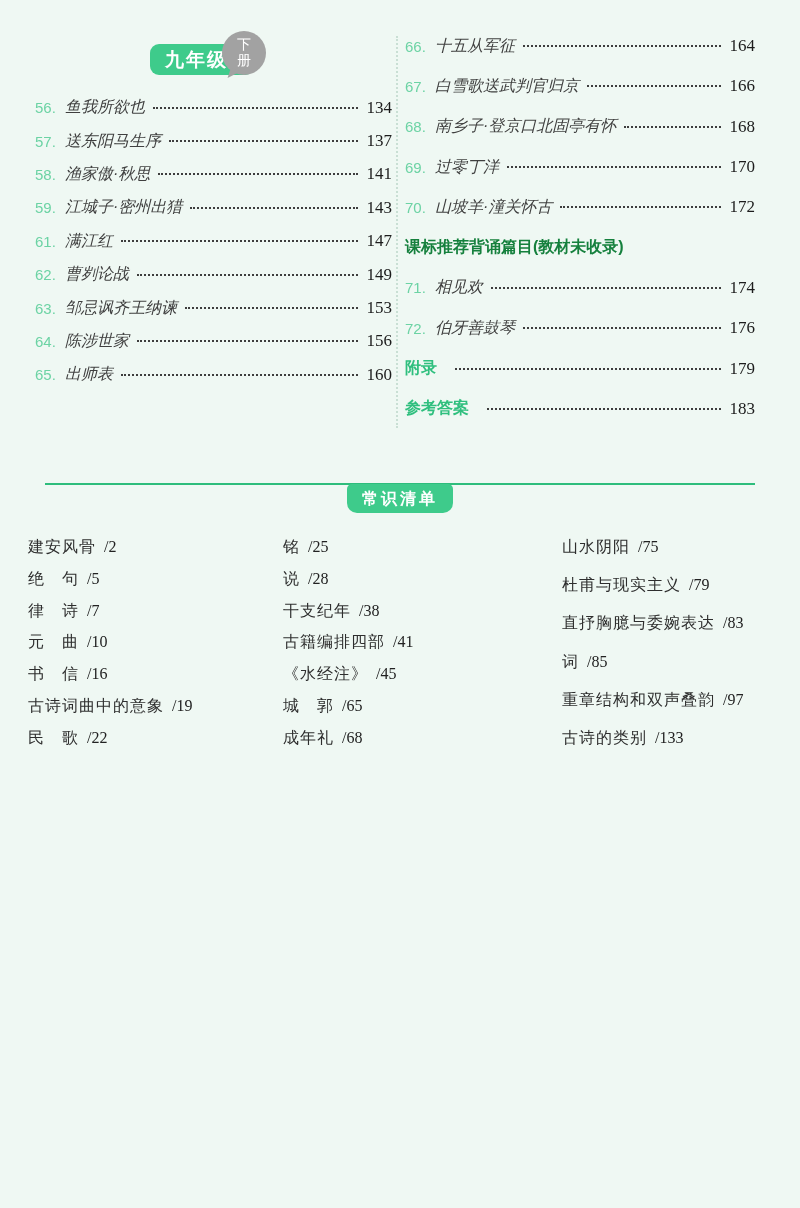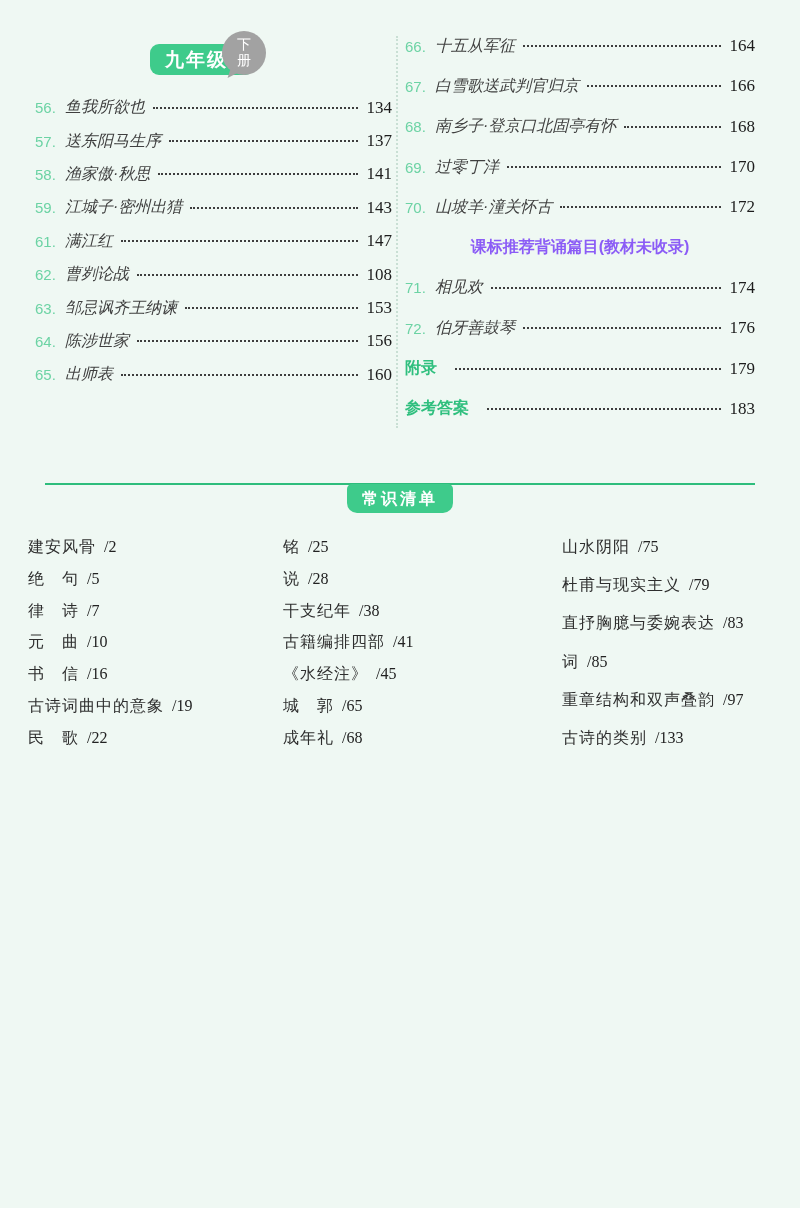--- a/index.html
+++ b/index.html
@@ -56,21 +56,21 @@
   .toc-left  { position: absolute; left: 35px;  top: 91px; width: 357px; }
   .toc-right { position: absolute; left: 405px; top: 26px; width: 350px; }
   .toc-divider {
     position: absolute;
     left: 396px; top: 36px;
     height: 392px; width: 0;
     border-left: 2px dotted #c9dfd4;
   }
   .toc-row { display: flex; align-items: center; }
   .toc-left  .toc-row { height: 33.4px; }
-  .toc-right .toc-row { height: 40.3px; justify-content: center; }
+  .toc-right .toc-row { height: 40.3px; }
   .num {
     flex: 0 0 30px;
     color: #6cd3a4;
     font-size: 15px;
   }
   .title {
     color: #3f3f3f;
     font-size: 16px;
     white-space: nowrap;
     font-style: italic;
@@ -84,21 +84,21 @@
     min-width: 10px;
   }
   .pg {
     font-family: "Liberation Serif", serif;
     font-size: 17px;
     color: #1c1c1c;
     text-align: right;
     white-space: nowrap;
   }
   .sub-header {
-    color: #8b5cf6;
+    color: #15803d;
     font-weight: bold;
     font-size: 16px;
     white-space: nowrap;
   }
   .appendix-title {
     color: #2fbf7e;
     font-weight: bold;
     font-size: 16px;
     white-space: nowrap;
   }
@@ -191,21 +191,21 @@
     <div class="toc-row">
         <span class="num">61.</span>
         <span class="title">满江红</span>
         <span class="lead"></span>
         <span class="pg">147</span>
       </div>
     <div class="toc-row">
         <span class="num">62.</span>
         <span class="title">曹刿论战</span>
         <span class="lead"></span>
-        <span class="pg">108</span>
+        <span class="pg">149</span>
       </div>
     <div class="toc-row">
         <span class="num">63.</span>
         <span class="title">邹忌讽齐王纳谏</span>
         <span class="lead"></span>
         <span class="pg">153</span>
       </div>
     <div class="toc-row">
         <span class="num">64.</span>
         <span class="title">陈涉世家</span>

